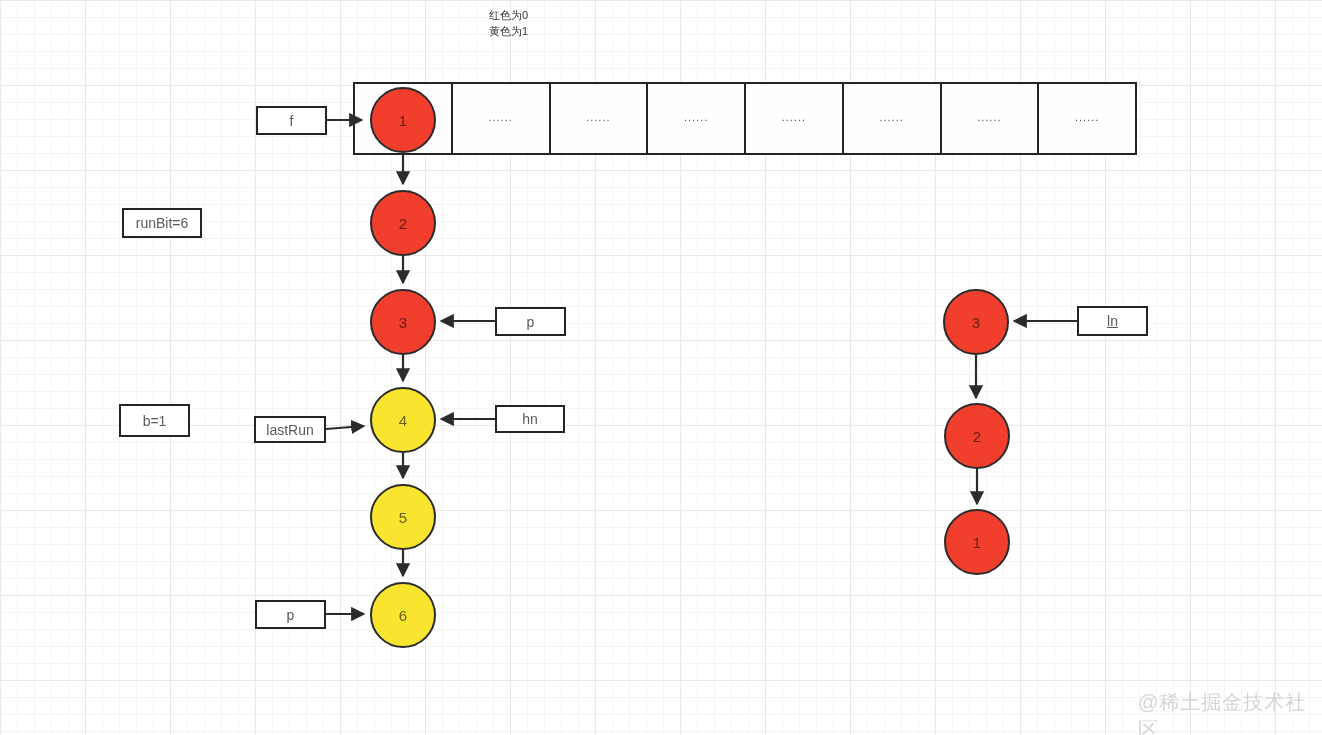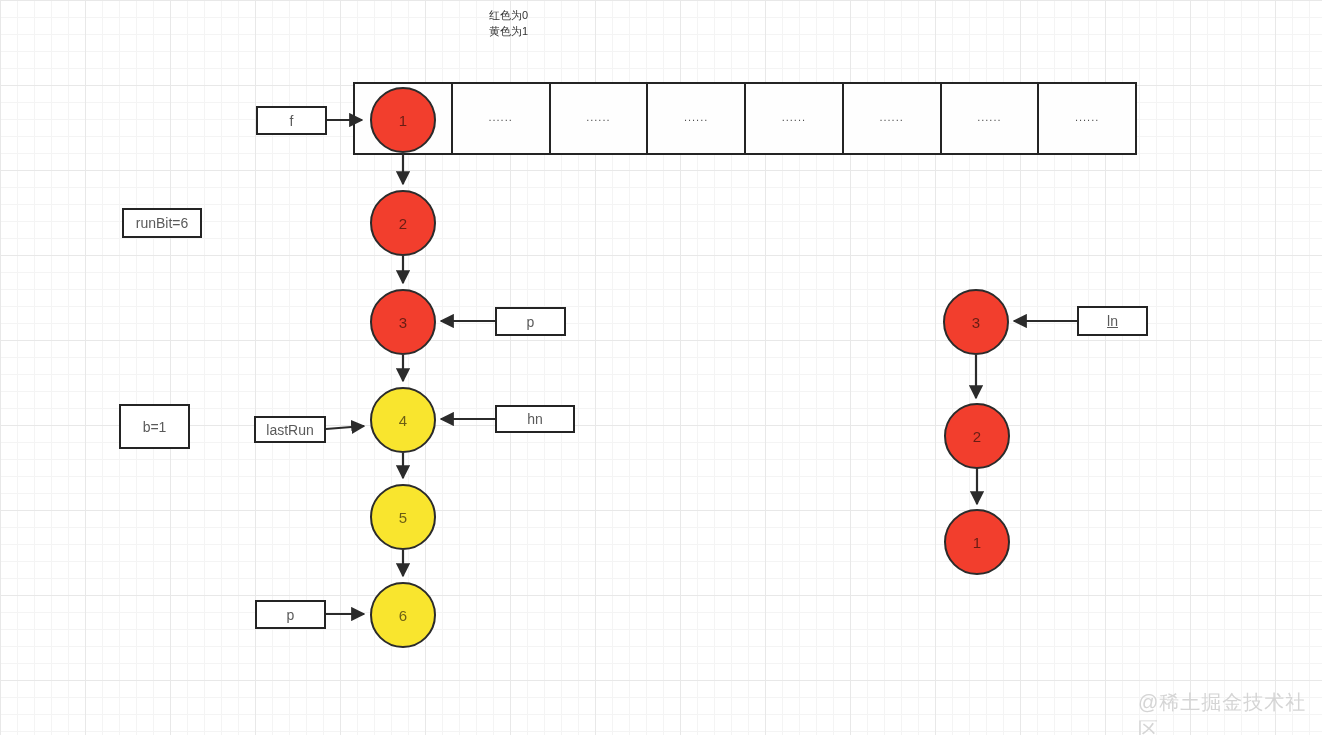--- a/index.html
+++ b/index.html
@@ -135,21 +135,21 @@
   <div class="node yellow" style="left:370px; top:484px;">5</div>
   <div class="node yellow" style="left:370px; top:582px;">6</div>
 
   <div class="node red" style="left:943px; top:289px;">3</div>
   <div class="node red" style="left:944px; top:403px;">2</div>
   <div class="node red" style="left:944px; top:509px;">1</div>
 
   <div class="lbox" style="left:256px; top:106px; width:71px; height:29px;">f</div>
   <div class="lbox" style="left:122px; top:208px; width:80px; height:30px;">runBit=6</div>
   <div class="lbox" style="left:495px; top:307px; width:71px; height:29px;">p</div>
-  <div class="lbox" style="left:119px; top:404px; width:71px; height:45px;">b=1</div>
+  <div class="lbox" style="left:119px; top:404px; width:71px; height:33px;">b=1</div>
   <div class="lbox" style="left:254px; top:416px; width:72px; height:27px;">lastRun</div>
-  <div class="lbox" style="left:495px; top:405px; width:80px; height:28px;">hn</div>
+  <div class="lbox" style="left:495px; top:405px; width:70px; height:28px;">hn</div>
   <div class="lbox" style="left:255px; top:600px; width:71px; height:29px;">p</div>
   <div class="lbox" style="left:1077px; top:306px; width:71px; height:30px;text-decoration:underline;">ln</div>
 
   <div class="watermark">@稀土掘金技术社区</div>
 
 </div>
 
 </body></html>

